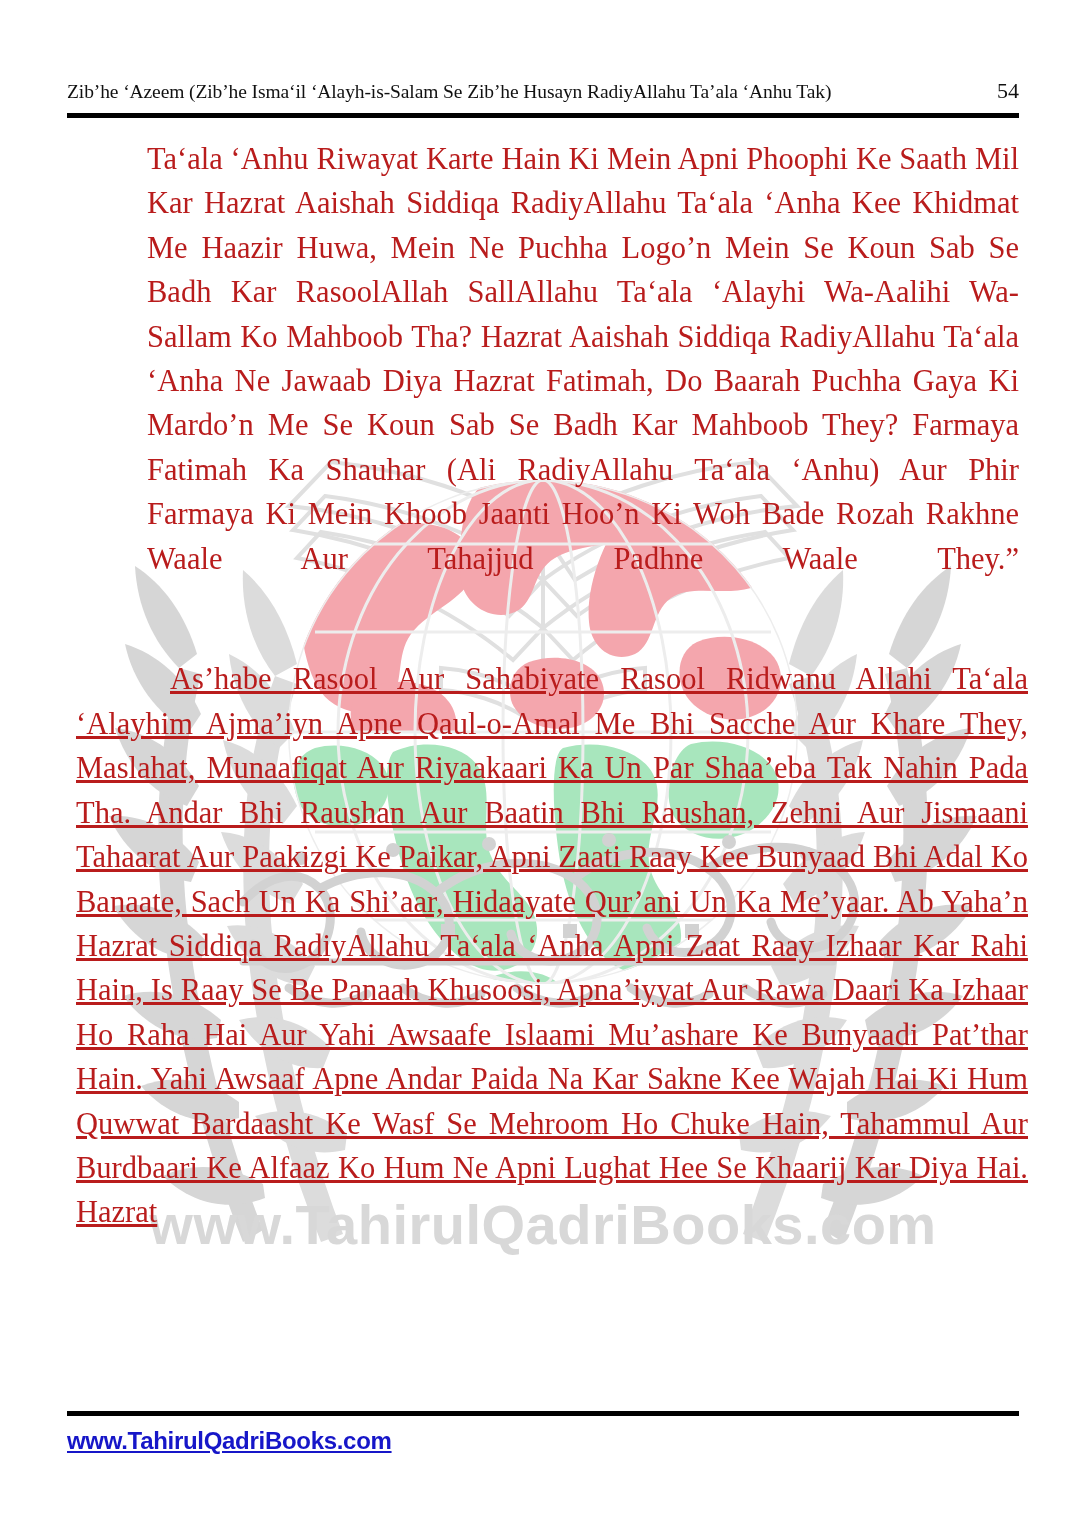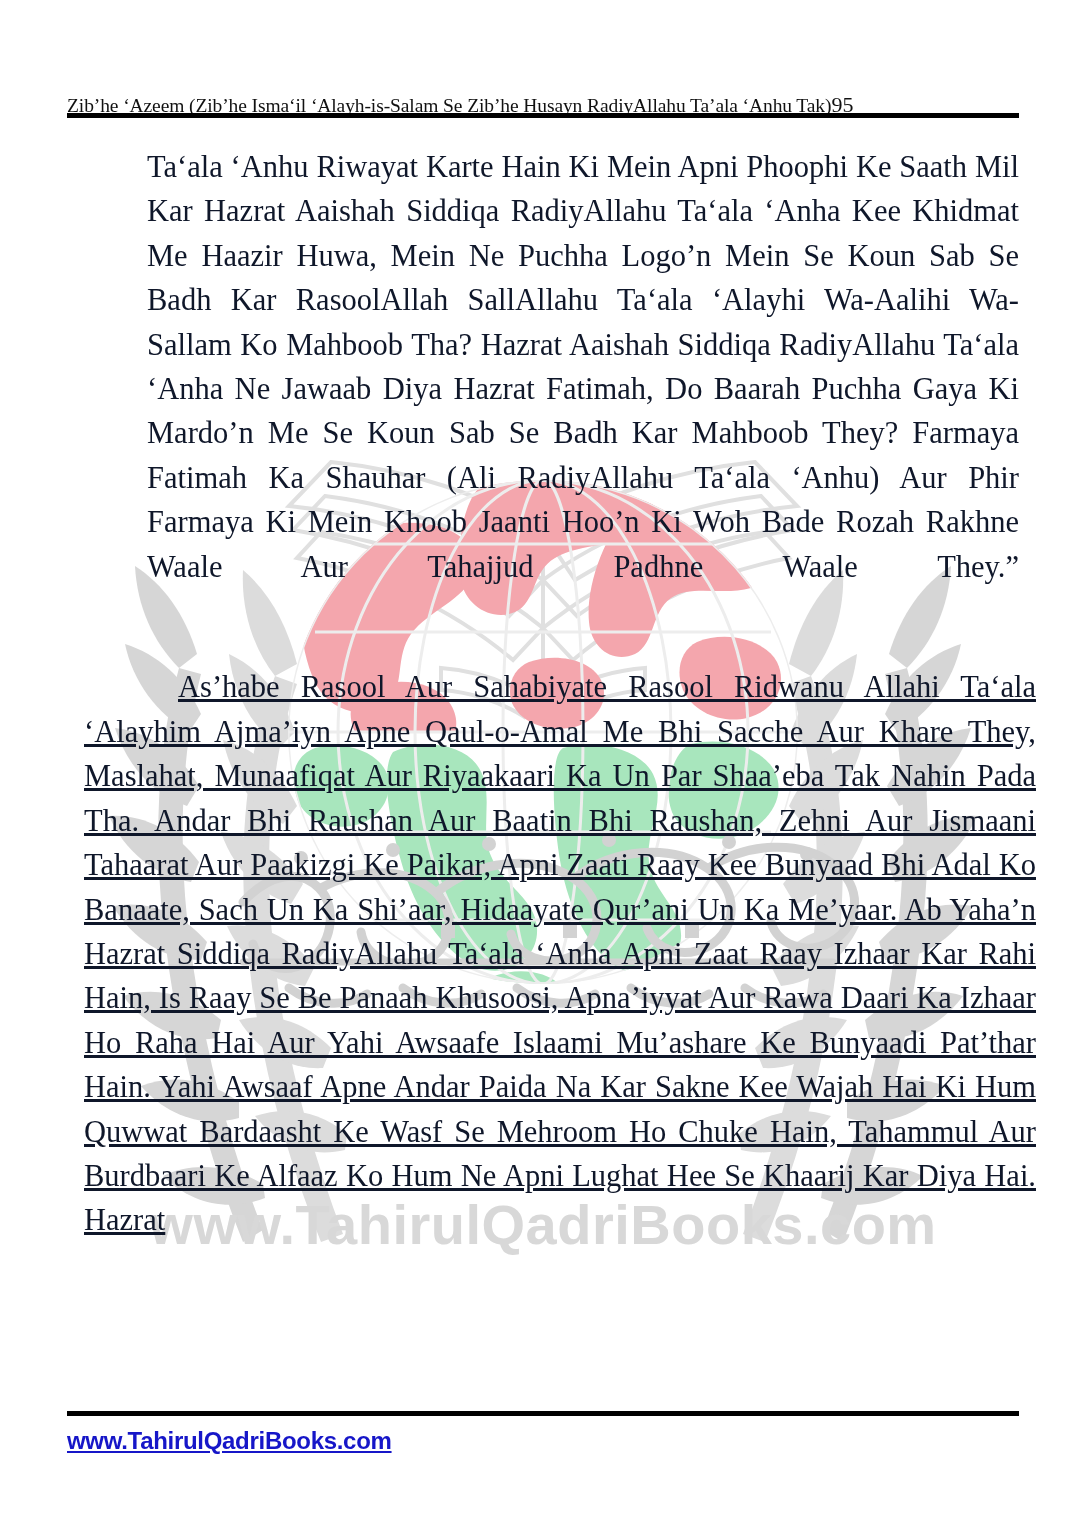--- a/index.html
+++ b/index.html
@@ -48,27 +48,28 @@
     letter-spacing: 0.5px;
     color: #d8d8d8;
     white-space: nowrap;
     z-index: 1;
   }
 
   
   .header {
     position: absolute;
     left: 67px;
-    top: 92px;
+    top: 78px;
     width: 952px;
     height: 34px;
     display: flex;
     align-items: baseline;
-    justify-content: flex-start;
+    justify-content: space-between;
     z-index: 3;
+    gap: 34px;
   }
   .header-title {
     font-family: "Liberation Serif", serif;
     font-size: 19.5px;
     color: #111111;
     letter-spacing: -0.1px;
     white-space: nowrap;
   }
   .header-pageno {
     font-family: "Liberation Serif", serif;
@@ -87,24 +88,24 @@
 
   
   .content {
     position: absolute;
     left: 67px;
     top: 128px;
     width: 952px;
     z-index: 2;
   }
   p.para {
-    margin: 17px;
+    margin: 9px;
     font-size: 30.5px;
     line-height: 44.4px;
-    color: #0f172a;
+    color: #b91c1c;
     text-align: justify;
     text-justify: inter-word;
     font-family: "Liberation Serif", "DejaVu Serif", serif;
     -webkit-font-smoothing: antialiased;
   }
   p.para-quote {
     margin-left: 80px;
     width: 872px;
     text-align: justify;
   }
@@ -282,21 +283,21 @@
         <rect x="470" y="662" width="14" height="14"></rect>
         <rect x="592" y="662" width="14" height="14"></rect>
       </g>
     </svg>
 
     <div class="wm-url-text">www.TahirulQadriBooks.com</div>
   </div>
 
   <div class="header">
     <span class="header-title">Zib’he ‘Azeem (Zib’he Isma‘il ‘Alayh-is-Salam Se Zib’he Husayn RadiyAllahu Ta’ala ‘Anhu Tak)</span>
-    <span class="header-pageno">95</span>
+    <span class="header-pageno">54</span>
   </div>
   <div class="header-rule"></div>
 
   <div class="content">
     <p class="para para-quote">Ta‘ala ‘Anhu Riwayat Karte Hain Ki Mein Apni Phoophi Ke Saath Mil Kar Hazrat Aaishah Siddiqa RadiyAllahu Ta‘ala ‘Anha Kee Khidmat Me Haazir Huwa, Mein Ne Puchha Logo’n Mein Se Koun Sab Se Badh Kar RasoolAllah SallAllahu Ta‘ala ‘Alayhi Wa-Aalihi Wa-Sallam Ko Mahboob Tha? Hazrat Aaishah Siddiqa RadiyAllahu Ta‘ala ‘Anha Ne Jawaab Diya Hazrat Fatimah, Do Baarah Puchha Gaya Ki Mardo’n Me Se Koun Sab Se Badh Kar Mahboob They? Farmaya Fatimah Ka Shauhar (Ali RadiyAllahu Ta‘ala ‘Anhu) Aur Phir Farmaya Ki Mein Khoob Jaanti Hoo’n Ki Woh Bade Rozah Rakhne Waale Aur Tahajjud Padhne Waale They.”</p>
     <p class="para para-body">As’habe Rasool Aur Sahabiyate Rasool Ridwanu Allahi Ta‘ala ‘Alayhim Ajma’iyn Apne Qaul-o-Amal Me Bhi Sacche Aur Khare They, Maslahat, Munaafiqat Aur Riyaakaari Ka Un Par Shaa’eba Tak Nahin Pada Tha. Andar Bhi Raushan Aur Baatin Bhi Raushan, Zehni Aur Jismaani Tahaarat Aur Paakizgi Ke Paikar, Apni Zaati Raay Kee Bunyaad Bhi Adal Ko Banaate, Sach Un Ka Shi’aar, Hidaayate Qur’ani Un Ka Me’yaar. Ab Yaha’n Hazrat Siddiqa RadiyAllahu Ta‘ala ‘Anha Apni Zaat Raay Izhaar Kar Rahi Hain, Is Raay Se Be Panaah Khusoosi, Apna’iyyat Aur Rawa Daari Ka Izhaar Ho Raha Hai Aur Yahi Awsaafe Islaami Mu’ashare Ke Bunyaadi Pat’thar Hain. Yahi Awsaaf Apne Andar Paida Na Kar Sakne Kee Wajah Hai Ki Hum Quwwat Bardaasht Ke Wasf Se Mehroom Ho Chuke Hain, Tahammul Aur Burdbaari Ke Alfaaz Ko Hum Ne Apni Lughat Hee Se Khaarij Kar Diya Hai. Hazrat</p>
   </div>
 
   <div class="footer-rule"></div>
   <a class="footer-link">www.TahirulQadriBooks.com</a>

